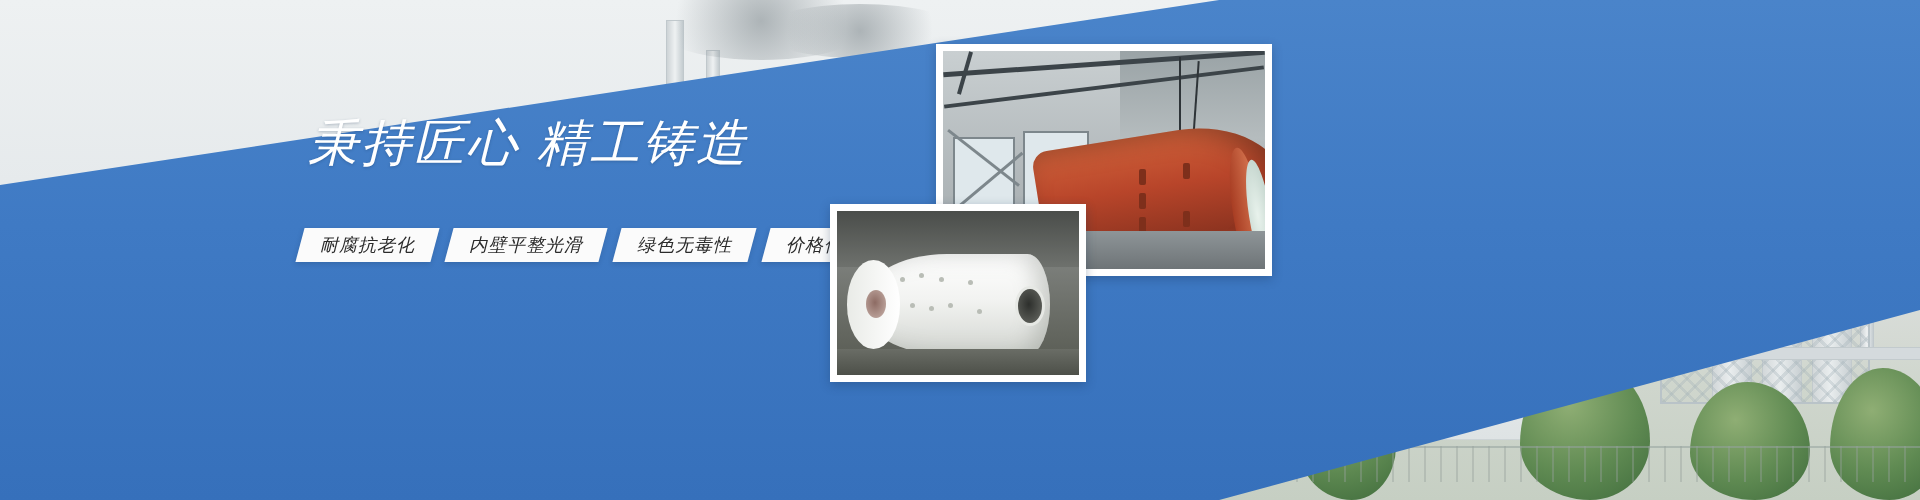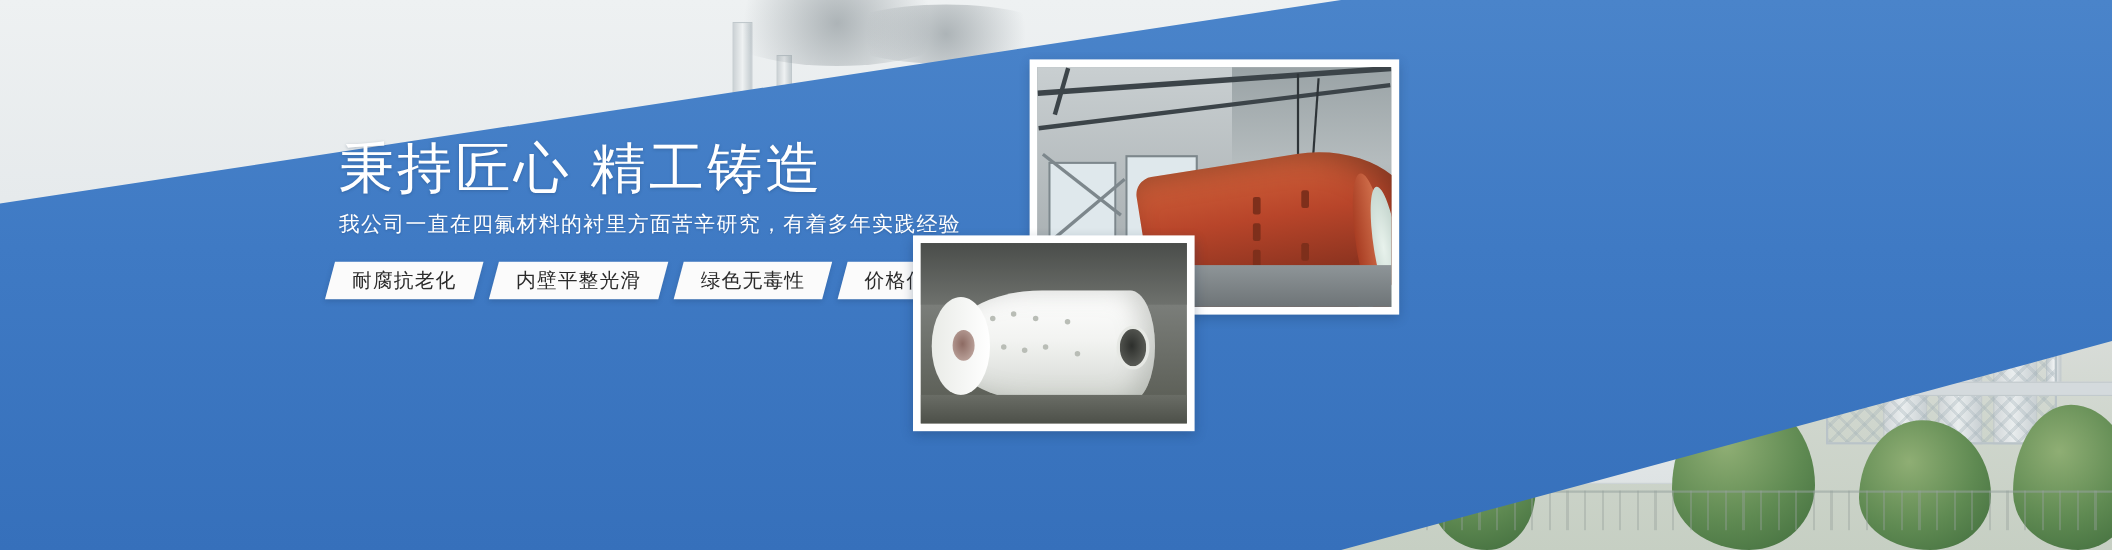--- a/index.html
+++ b/index.html
@@ -33,21 +33,21 @@
   .tree{position:absolute;bottom:0;border-radius:48% 52% 46% 54%/60% 58% 42% 40%;
         background:radial-gradient(circle at 38% 32%,#8fae74,#5f8a52 55%,#3f6b3c 100%);}
   .fence{position:absolute;left:0;bottom:18px;width:1920px;height:34px;
         background:repeating-linear-gradient(90deg,rgba(150,160,155,.40) 0 2px,transparent 2px 16px);
         border-top:2px solid rgba(150,162,158,.55);}
   .smoke{position:absolute;border-radius:50%;background:radial-gradient(circle,rgba(120,130,135,.55),rgba(150,160,165,0) 70%);}
   .bluetint{position:absolute;inset:0;background:linear-gradient(180deg,#4a84ca 0%,#3f7ac4 45%,#3670bb 100%);
      clip-path:polygon(0 37%, 63.5% 0, 100% 0, 100% 62%, 63.5% 100%, 0 100%);}
 
   
-  .content{position:absolute;left:0;top:10px;width:1920px;height:424px;}
+  .content{position:absolute;left:0;top:0;width:1920px;height:424px;font-style:italic;}
   .title{position:absolute;left:308px;top:118px;color:#ffffff;font-size:50px;line-height:1;
      letter-spacing:3px;font-weight:400;white-space:nowrap;
      text-shadow:0 1px 3px rgba(20,45,80,.28);}
   .subtitle{position:absolute;left:308px;top:185px;color:#ffffff;font-size:19px;line-height:1;
      letter-spacing:1.2px;white-space:nowrap;text-shadow:0 1px 2px rgba(20,45,80,.25);}
 
   .tags{position:absolute;left:300px;top:228px;display:flex;align-items:flex-start;}
   .tag{position:relative;transform:skewX(-15deg);background:#fbfbfb;height:34px;
        margin-right:14px;padding:0 20px;display:flex;align-items:center;justify-content:center;
        box-shadow:0 2px 5px rgba(25,50,85,.22);}
@@ -157,21 +157,20 @@
 
     <div class="fence"></div>
   </div>
 
   <div class="bluetint"></div>
 
   <div class="content">
 
     <div class="title">秉持匠心  精工铸造</div>
 
-    <div class="subtitle">我公司一直在四氟材料的衬里方面苦辛研究，有着多年实践经验</div>
 
     <div class="tags">
       <div class="tag">
         <span>耐腐抗老化</span>
       </div>
       <div class="tag">
         <span>内壁平整光滑</span>
       </div>
       <div class="tag">
         <span>绿色无毒性</span>

